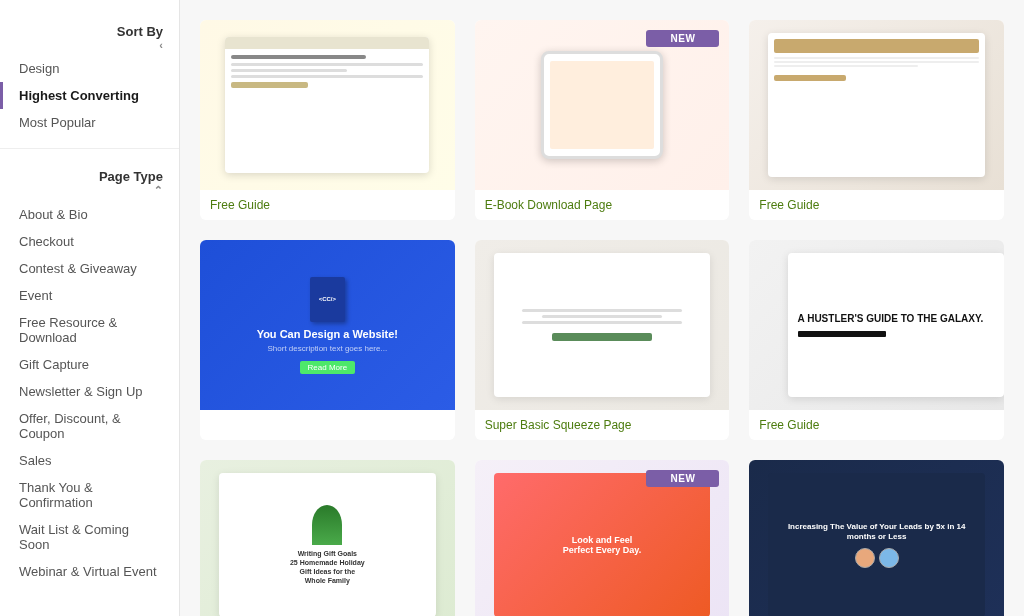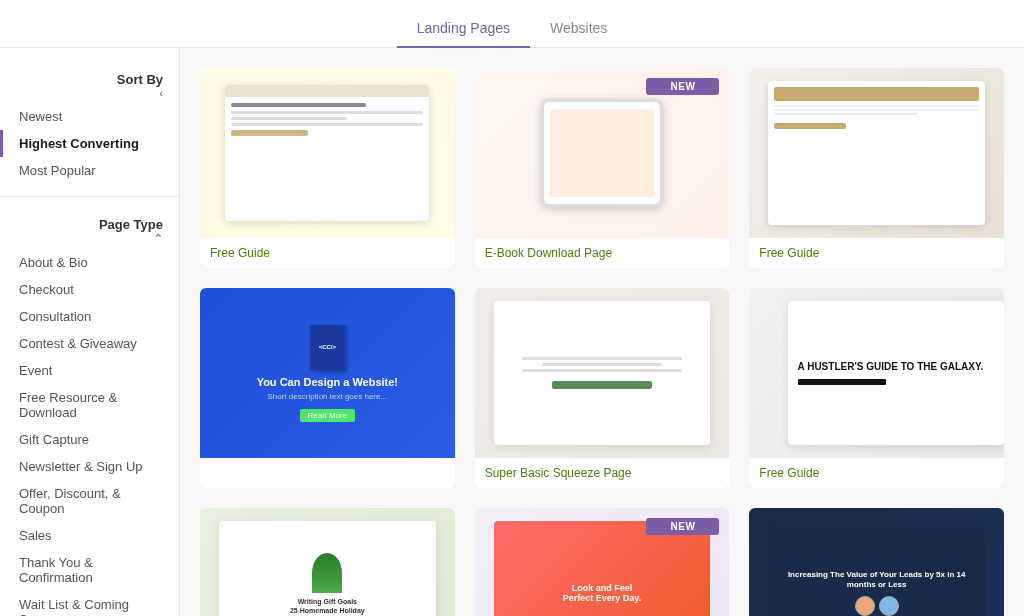--- a/index.html
+++ b/index.html
@@ -87,48 +87,43 @@
     .mock-leads { width: 85%; height: 85%; background: #1a2a4a; border-radius: 4px; display: flex; flex-direction: column; align-items: center; justify-content: center; padding: 6px; }
     .mock-leads-title { font-size: 8px; font-weight: 700; color: #fff; text-align: center; line-height: 1.3; margin-bottom: 6px; }
     .mock-leads-avatars { display: flex; gap: 4px; }
     .mock-avatar { width: 20px; height: 20px; border-radius: 50%; background: #888; border: 1px solid #aaa; }
   </style>
 </head>
 <body>
 
 <div class="app-container">
 
-  <div class="header-tabs">
-    <div class="tab active">Landing Pages</div>
-    <div class="tab">Websites</div>
-  </div>
 
   <div class="main-layout">
 
     <div class="sidebar">
 
       <div class="sidebar-section-header">
         <span>Sort By</span>
         <span class="sidebar-chevron">‹</span>
       </div>
 
-      <div class="sidebar-item">Newest</div>
+      <div class="sidebar-item">Design</div>
       <div class="sidebar-item active">Highest Converting</div>
       <div class="sidebar-item">Most Popular</div>
 
       <div class="sidebar-divider"></div>
 
       <div class="sidebar-section-header">
         <span>Page Type</span>
         <span class="sidebar-chevron">⌃</span>
       </div>
 
       <div class="sidebar-item">About &amp; Bio</div>
       <div class="sidebar-item">Checkout</div>
-      <div class="sidebar-item">Consultation</div>
       <div class="sidebar-item">Contest &amp; Giveaway</div>
       <div class="sidebar-item">Event</div>
       <div class="sidebar-item">Free Resource &amp; Download</div>
       <div class="sidebar-item">Gift Capture</div>
       <div class="sidebar-item">Newsletter &amp; Sign Up</div>
       <div class="sidebar-item">Offer, Discount, &amp; Coupon</div>
       <div class="sidebar-item">Sales</div>
       <div class="sidebar-item">Thank You &amp; Confirmation</div>
       <div class="sidebar-item">Wait List &amp; Coming Soon</div>
       <div class="sidebar-item">Webinar &amp; Virtual Event</div>

